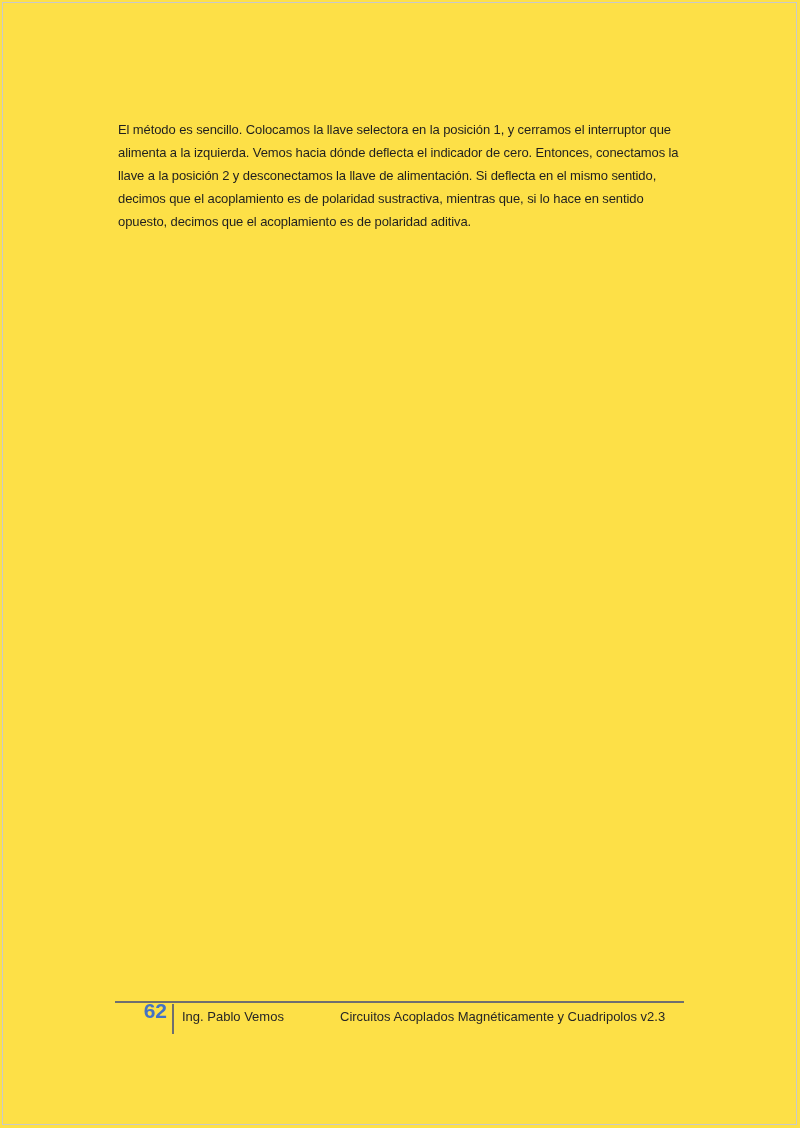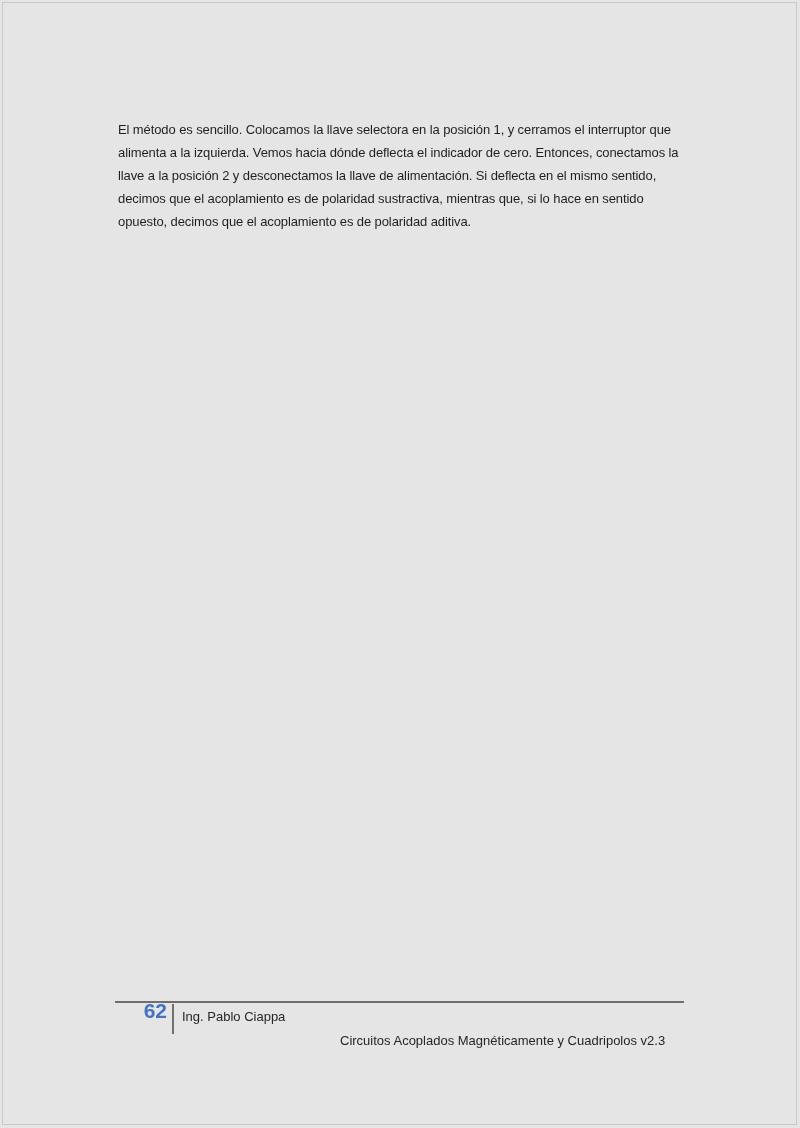--- a/index.html
+++ b/index.html
@@ -4,21 +4,21 @@
 <style>
   html, body {
     margin: 0;
     padding: 0;
     background: #ffffff;
   }
   .page {
     position: relative;
     width: 800px;
     height: 1128px;
-    background: #e5e5e5;
+    background: #fde047;
     font-family: "Liberation Sans", sans-serif;
     overflow: hidden;
   }
   .page-border {
     position: absolute;
     left: 2px;
     top: 2px;
     right: 3px;
     bottom: 3px;
     border: 1px solid #c9c9c9;
@@ -71,33 +71,32 @@
     line-height: 16px;
     color: #262626;
   }
   .footer-doc-title {
     position: absolute;
     left: 340px;
     top: 1009px;
     font-size: 13px;
     line-height: 16px;
     color: #262626;
-    margin-top: 24px;
   }
 </style>
 </head>
 <body>
 
 <div class="page">
 
   <div class="page-border"></div>
 
   <p class="body-text">El método es sencillo. Colocamos la llave selectora en la posición 1, y cerramos el interruptor que alimenta a la izquierda. Vemos hacia dónde deflecta el indicador de cero. Entonces, conectamos la llave a la posición 2 y desconectamos la llave de alimentación. Si deflecta en el mismo sentido, decimos que el acoplamiento es de polaridad sustractiva, mientras que, si lo hace en sentido opuesto, decimos que el acoplamiento es de polaridad aditiva.</p>
 
   <div>
     <div class="footer-rule"></div>
     <div class="page-num">62</div>
     <div class="footer-vrule"></div>
-    <div class="footer-author">Ing. Pablo Ciappa</div>
+    <div class="footer-author">Ing. Pablo Vemos</div>
     <div class="footer-doc-title">Circuitos Acoplados Magnéticamente y Cuadripolos v2.3</div>
   </div>
 
 </div>
 
 </body></html>

